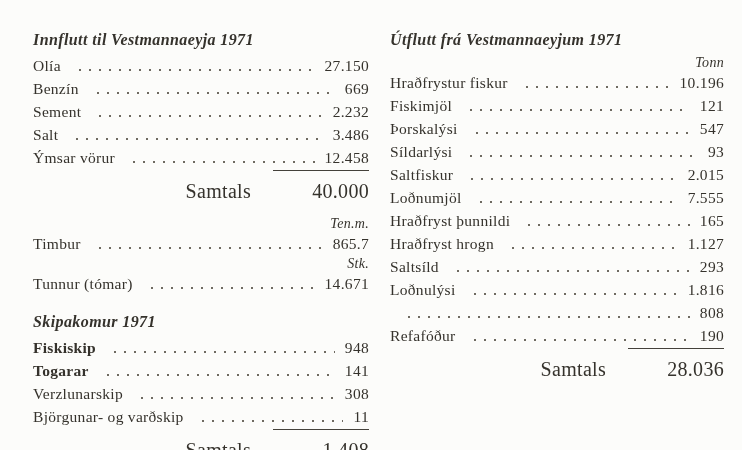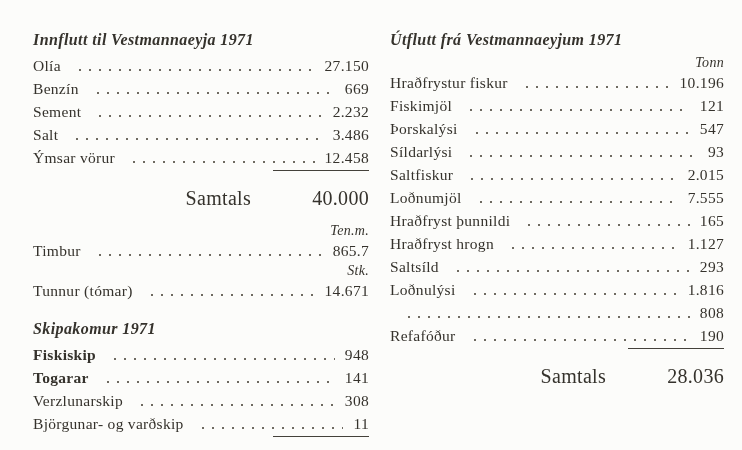--- a/index.html
+++ b/index.html
@@ -64,21 +64,21 @@
     font-size: 20px;
     line-height: 22px;
     margin-top: 1px;
   }
   .total-label { margin-right: 22px; letter-spacing: 0.3px; }
   .total-value {
     display: inline-block;
     width: 96px;
     text-align: right;
     border-top: 1.7px solid #44413a;
-    padding-top: 16px;
+    padding-top: 9px;
     letter-spacing: 0.3px;
   }
 
   
   .row-total + .row-unit   { margin-top: 13px; }
   .row-item  + .row-header { margin-top: 15px; }
   .row-header + .row-item,
   .row-header + .row-unit  { margin-top: 2px; }
 </style>
 </head>

